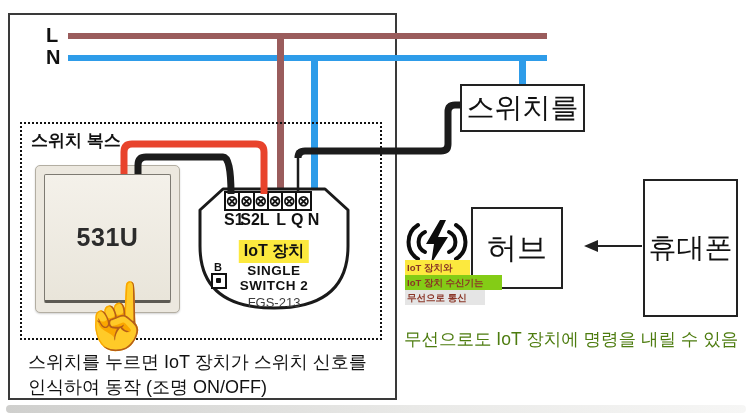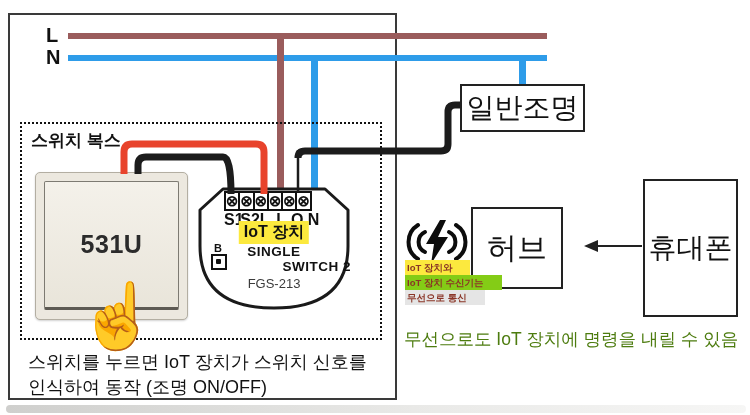--- a/index.html
+++ b/index.html
@@ -19,40 +19,40 @@
   
   .bus{height:6px;}
   .bus-l{left:68px;top:33px;width:479px;}
   .bus-n{left:68px;top:55px;width:479px;}
   .drop{width:7px;}
   .drop-brown{left:277px;top:33px;height:160px;}
   .drop-blue1{left:311px;top:55px;height:138px;}
   .drop-blue2{left:519px;top:55px;height:31px;}
   
   .switch-outer{
-    left:35px;top:172px;width:143px;height:146px;background:#ece8df;
-    border:1px solid #b3aea2;border-radius:5px;box-shadow:0 1px 2px rgba(0,0,0,.18);padding-left:8px;
+    left:35px;top:165px;width:143px;height:146px;background:#ece8df;
+    border:1px solid #b3aea2;border-radius:5px;box-shadow:0 1px 2px rgba(0,0,0,.18);
   }
   .switch-inner{
     position:absolute;left:8px;top:8px;right:8px;bottom:9px;
     background:linear-gradient(#f4f1ea,#e9e5da);
     border:1.5px solid #7d7a72;border-bottom:3px solid #5d5a53;border-radius:2px;
     display:flex;align-items:center;justify-content:center;
   }
   .switch-model{font-size:25px;font-weight:bold;color:#2b2b2b;letter-spacing:.5px;}
   .hand{left:78px;top:284px;font-size:64px;line-height:64px;color:#0a0a0a;}
   
   .device{left:197px;top:186px;width:154px;height:125px;}
-  .device-labels{left:197px;top:183px;width:154px;height:125px;text-align:center;}
+  .device-labels{left:197px;top:202px;width:154px;height:125px;text-align:center;}
   .dev-highlight{
     position:absolute;left:50%;top:38px;transform:translateX(-50%);
     font-size:16px;font-weight:bold;color:#111;padding:1px 5px;white-space:nowrap;
   }
   .dev-line1{position:absolute;left:0;right:0;top:61px;font-size:13.5px;font-weight:bold;letter-spacing:.5px;}
-  .dev-line2{position:absolute;left:0;right:0;top:76px;font-size:13.5px;font-weight:bold;letter-spacing:.5px;text-align:right;}
+  .dev-line2{position:absolute;left:0;right:0;top:76px;font-size:13.5px;font-weight:bold;letter-spacing:.5px;}
   .dev-line3{position:absolute;left:0;right:0;top:93px;font-size:13px;color:#3c3c3c;}
   .dev-b{position:absolute;left:14px;top:60px;width:14px;text-align:center;}
   .dev-b .b-lbl{font-size:11px;font-weight:bold;line-height:10px;}
   .dev-b .b-btn{width:12px;height:12px;border:2px solid #111;margin-top:1px;position:relative;background:#fff;}
   .dev-b .b-btn:after{content:"";position:absolute;left:3px;top:3px;width:5px;height:5px;background:#111;border-radius:1px;}
   
   .terminals{left:224px;top:191px;display:flex;}
   .t-cell{
     width:16.3px;height:20px;background:#fff;border:2px solid #111;margin-left:-2px;
     display:flex;align-items:center;justify-content:center;font-size:15px;font-weight:bold;color:#111;
@@ -143,21 +143,21 @@
 
     <path d="M 298,150 L 298,192" fill="none" stroke="#1c1c1c" stroke-width="2.5"></path>
 
     <path d="M 298,158 Q 298,151 305,151 L 441,151 Q 448,151 448,144 L 448,112 Q 448,105 455,105 L 461,105" fill="none" stroke="#1c1c1c" stroke-width="7"></path>
 
     <line x1="642" y1="246" x2="596" y2="246" stroke="#222" stroke-width="2"></line>
     <polygon points="584,246 598,240 598,252" fill="#222"></polygon>
   </svg>
 
   <div class="abs io-box light-box">
-    <span>일반조명</span>
+    <span>스위치를</span>
   </div>
 
   <div class="abs io-box hub-box">
     <span>허브</span>
   </div>
 
   <div class="abs io-box phone-box">
     <span>휴대폰</span>
   </div>
 

